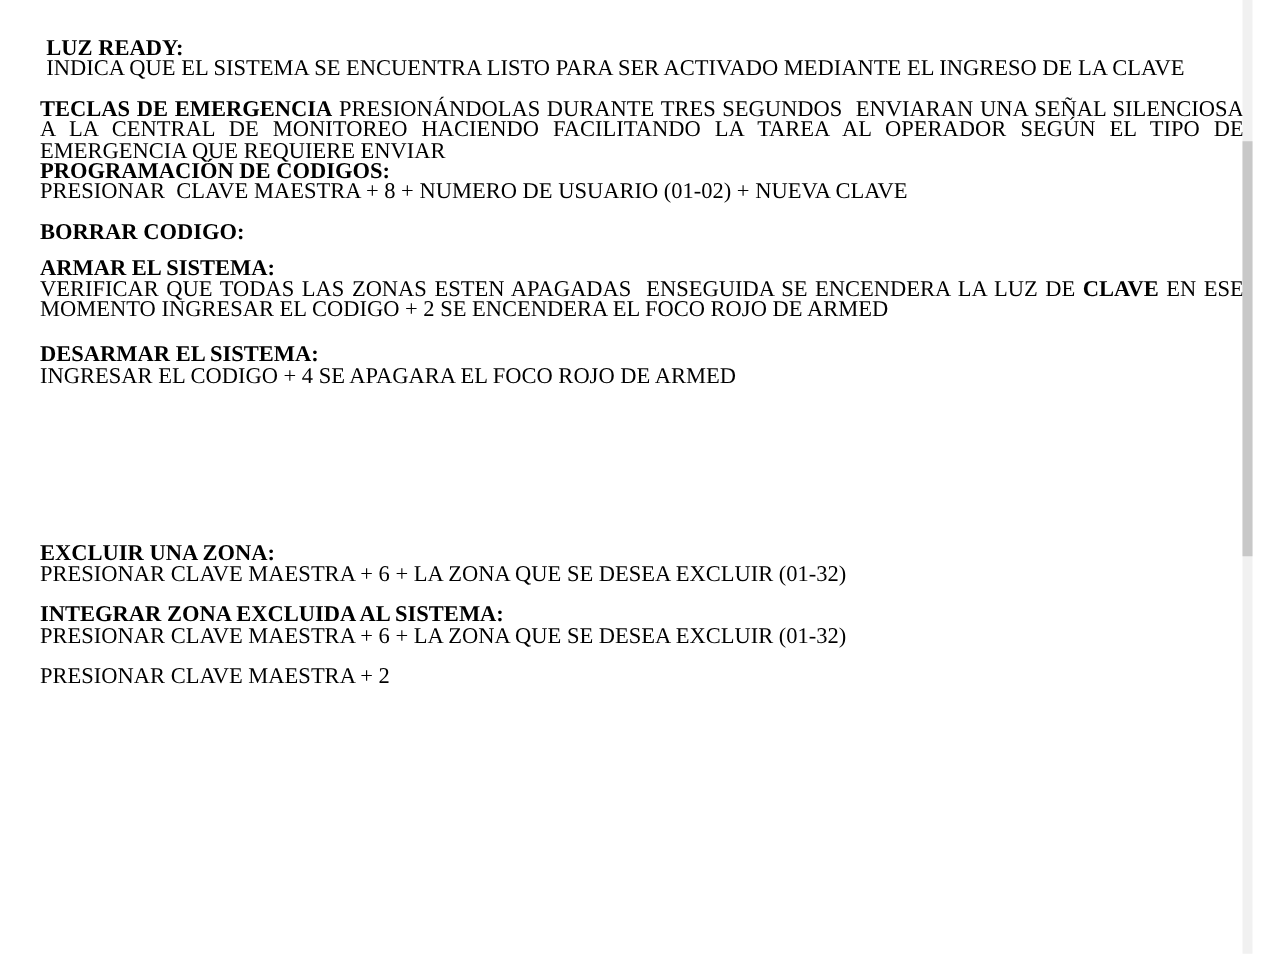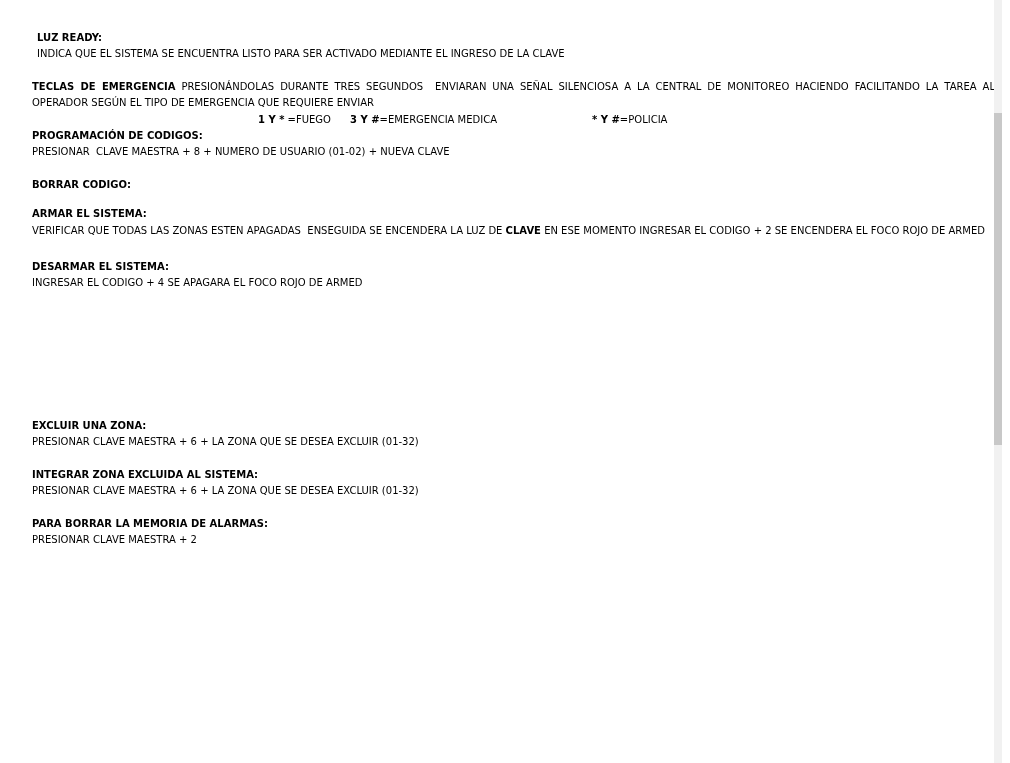--- a/index.html
+++ b/index.html
@@ -8,22 +8,23 @@
     background: #ffffff;
     position: relative;
     overflow: hidden;
     font-family: "DejaVu Sans", "Liberation Sans", sans-serif;
     color: #000000;
   }
   .doc {
     position: absolute;
     left: 32px; top: 30px;
     width: 963px;
-    font-size: 10px;
+    font-size: 18px;
     line-height: 16.4px;
+    font-family: Liberation Serif, serif;
   }
   .sec { margin-top: 16px; }
   .sec.first { margin-top: 0; }
   .sec.tight { margin-top: 0; }
   .sec.m13 { margin-top: 13px; }
   .sec.m20 { margin-top: 20px; }
   .sec.bigGap { margin-top: 126px; }
   .h { font-weight: bold; white-space: pre-wrap; }
   .b { white-space: pre-wrap; }
   .indent { padding-left: 5px; }
@@ -51,21 +52,20 @@
 <div class="doc">
 
   <div class="sec first">
     <div class="h indent">LUZ READY:</div>
     <div class="b indent">INDICA QUE EL SISTEMA SE ENCUENTRA LISTO PARA SER ACTIVADO MEDIANTE EL INGRESO DE LA CLAVE</div>
   </div>
 
 
   <div class="sec">
     <div class="b just"><span class="h">TECLAS DE EMERGENCIA</span><span> PRESIONÁNDOLAS DURANTE TRES SEGUNDOS  ENVIARAN UNA SEÑAL SILENCIOSA A LA CENTRAL DE MONITOREO HACIENDO FACILITANDO LA TAREA AL OPERADOR SEGÚN EL TIPO DE EMERGENCIA QUE REQUIERE ENVIAR</span></div>
-    <div class="keysLine"><span><span class="combo">1 Y *</span><span> =FUEGO</span></span><span class="kseg2"><span class="combo">3 Y #</span><span>=EMERGENCIA MEDICA</span></span><span class="kseg3"><span class="combo">* Y #</span><span>=POLICIA</span></span></div>
   </div>
 
   <div class="sec tight">
     <div class="h">PROGRAMACIÓN DE CODIGOS:</div>
     <div class="b">PRESIONAR  CLAVE MAESTRA + 8 + NUMERO DE USUARIO (01-02) + NUEVA CLAVE</div>
   </div>
 
   <div class="sec">
     <div class="h">BORRAR CODIGO:</div>
   </div>
@@ -84,21 +84,20 @@
     <div class="h">EXCLUIR UNA ZONA:</div>
     <div class="b">PRESIONAR CLAVE MAESTRA + 6 + LA ZONA QUE SE DESEA EXCLUIR (01-32)</div>
   </div>
 
   <div class="sec">
     <div class="h">INTEGRAR ZONA EXCLUIDA AL SISTEMA:</div>
     <div class="b">PRESIONAR CLAVE MAESTRA + 6 + LA ZONA QUE SE DESEA EXCLUIR (01-32)</div>
   </div>
 
   <div class="sec">
-    <div class="h">PARA BORRAR LA MEMORIA DE ALARMAS:</div>
     <div class="b">PRESIONAR CLAVE MAESTRA + 2</div>
   </div>
 
 </div>
 
 <div class="scrollbar-track">
   <div class="scrollbar-thumb"></div>
 </div>
 
 </body></html>

